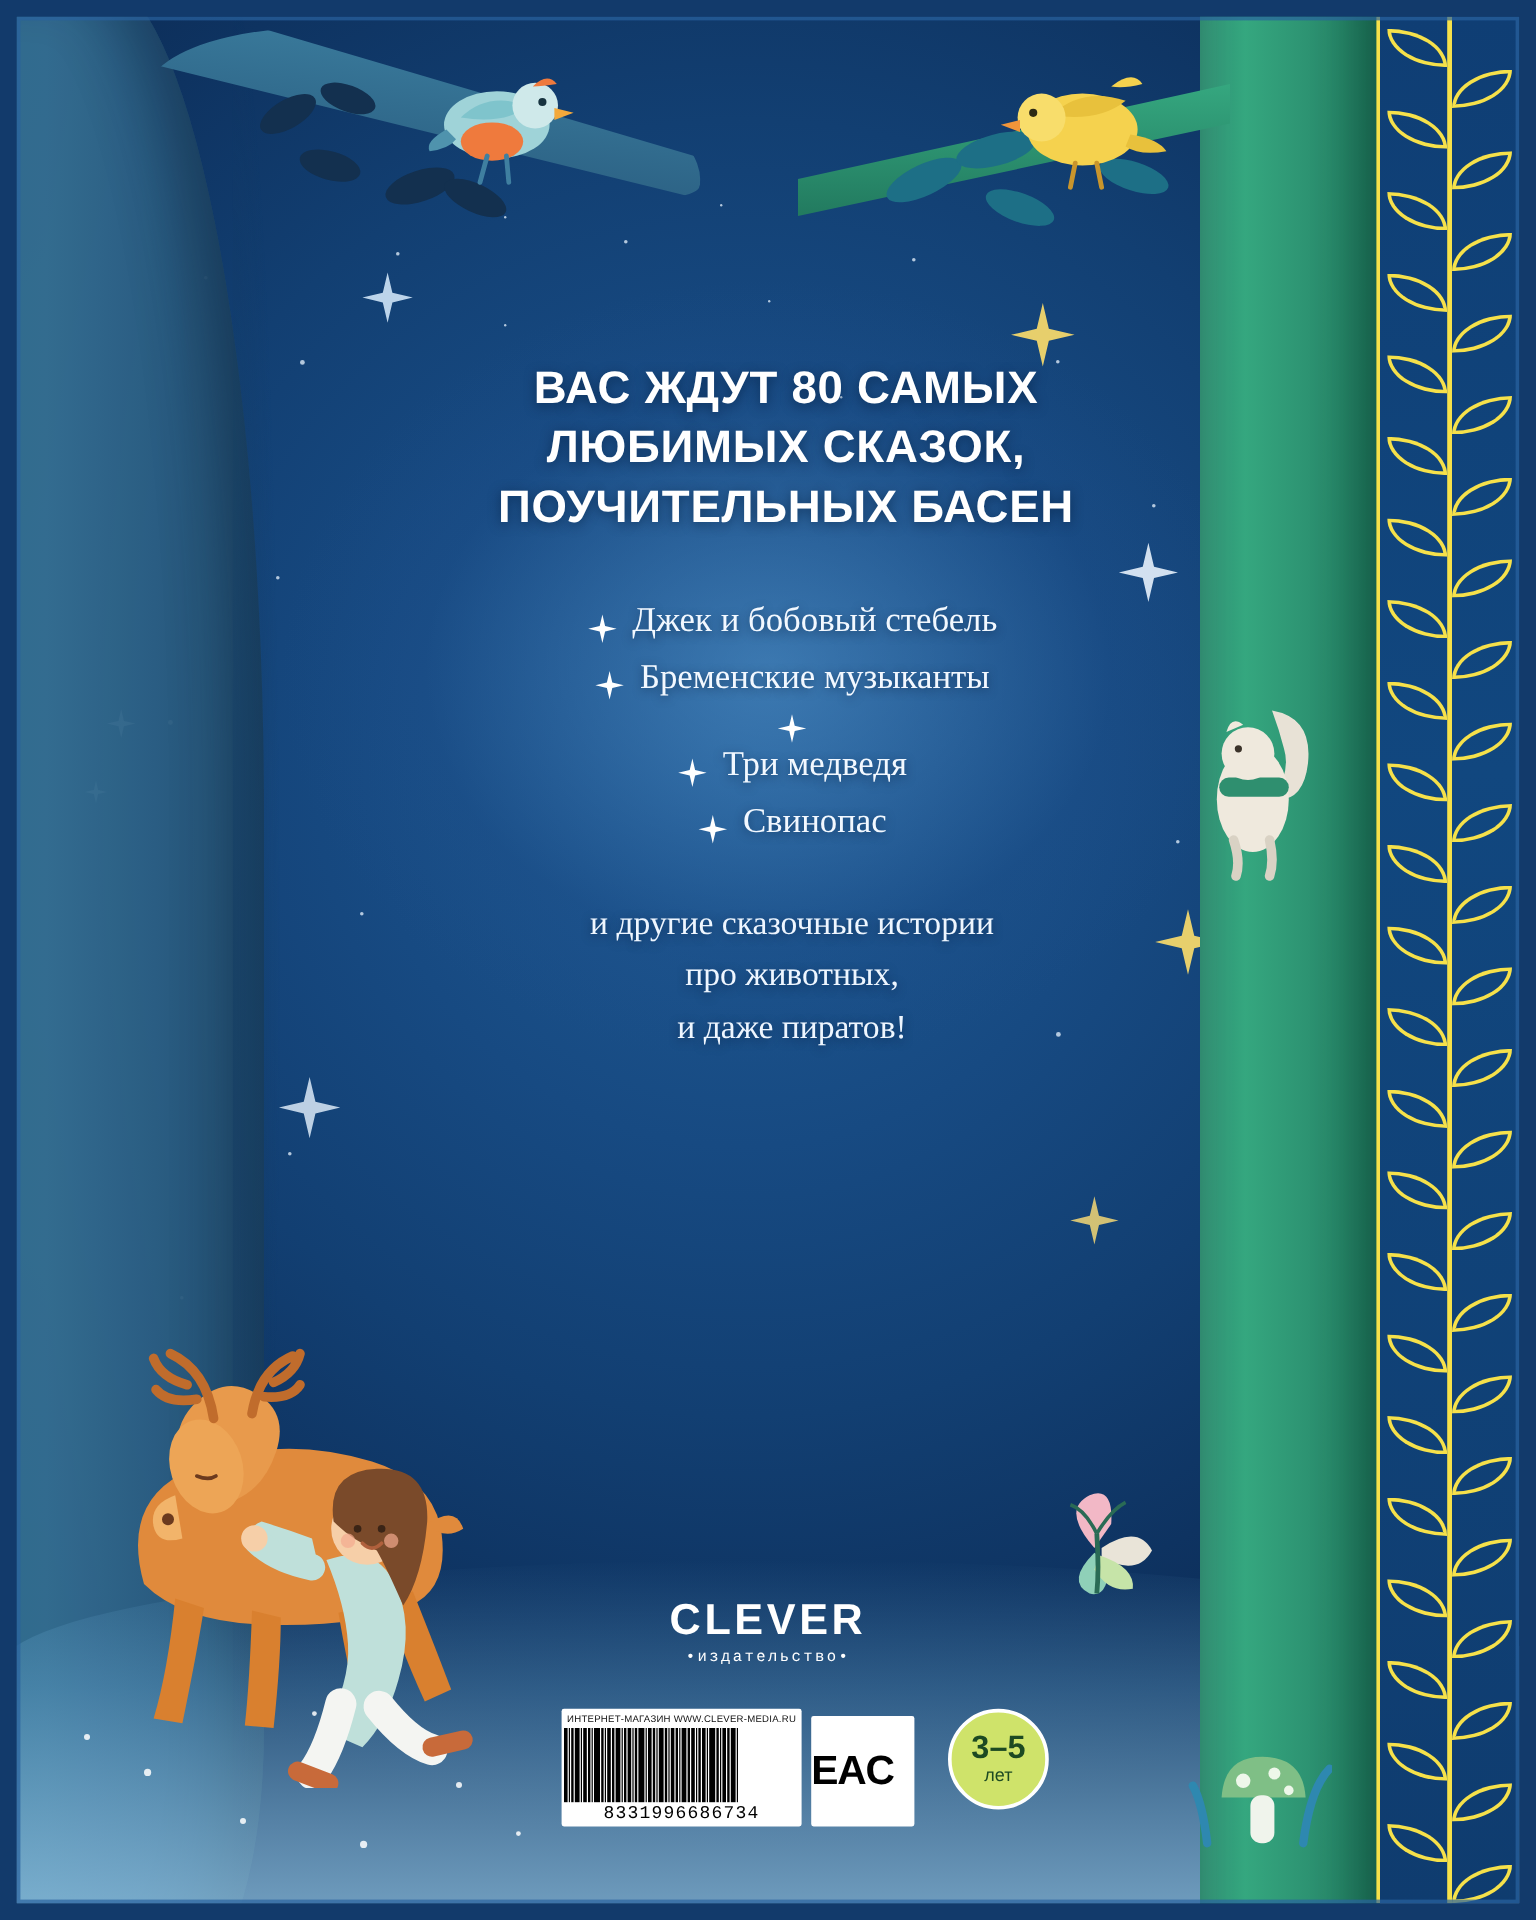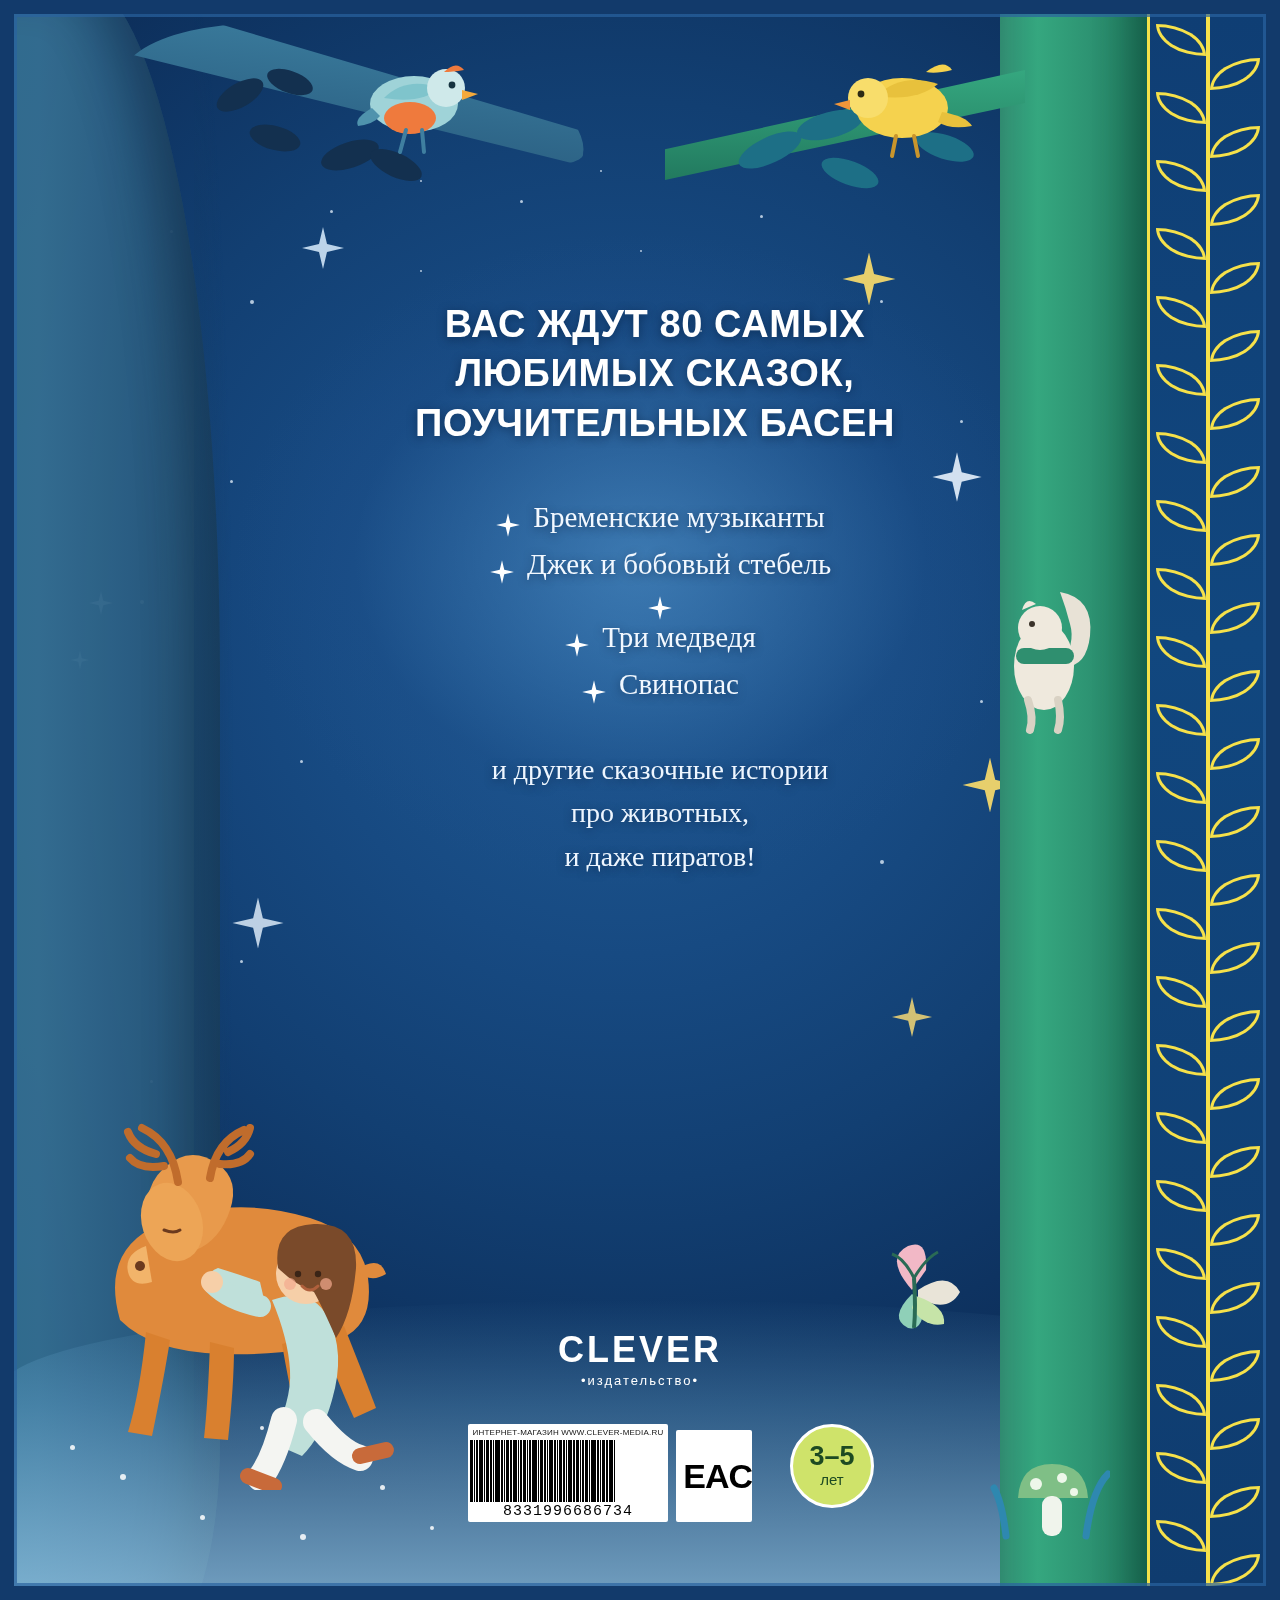--- a/index.html
+++ b/index.html
@@ -96,32 +96,32 @@
     margin-top:40px;
     font-family:"Liberation Serif",serif;
     font-size:28px;line-height:1.55;color:#eef6ff;
     text-shadow:0 2px 8px rgba(4,26,54,.5);
     padding-left:40px;
   }
 
   
   .logo{position:absolute;left:50%;transform:translateX(-50%);bottom:212px;text-align:center;z-index:22;}
   .logo .word{font-family:"Liberation Sans",sans-serif;font-weight:bold;font-size:36px;letter-spacing:3px;color:#fff;}
-  .logo .sub{font-family:Liberation Sans, sans-serif;font-size:13px;letter-spacing:2px;color:#fff;margin-top:2px;}
+  .logo .sub{font-family:Liberation Mono, monospace;font-size:13px;letter-spacing:2px;color:#fff;margin-top:2px;}
 
   .barcode-box{
     position:absolute;left:468px;bottom:78px;width:200px;background:#fff;z-index:22;
     padding:4px 2px 2px;box-sizing:border-box;border-radius:2px;
   }
   .barcode-top{font-size:8px;text-align:center;color:#111;letter-spacing:.2px;font-family:"Liberation Sans",sans-serif;white-space:nowrap;}
   .bars{height:62px;margin:3px 0 1px;display:flex;align-items:stretch;gap:1px;overflow:hidden;}
   .bars i{display:block;background:#000;}
   .barcode-num{font-family:"Liberation Mono",monospace;font-size:15px;letter-spacing:1px;text-align:center;color:#000;}
 
-  .eac{position:absolute;left:676px;bottom:78px;width:76px;height:92px;background:#fff;z-index:22;display:flex;align-items:center;justify-content:flex-end;border-radius:2px;}
+  .eac{position:absolute;left:676px;bottom:78px;width:86px;height:92px;background:#fff;z-index:22;display:flex;align-items:center;justify-content:flex-start;border-radius:2px;}
   .eac span{font-family:"Liberation Sans",sans-serif;font-weight:bold;font-size:34px;color:#000;letter-spacing:-1px;}
 
   .age{
     position:absolute;left:790px;bottom:92px;width:78px;height:78px;border-radius:50%;
     background:#cfe36a;border:3px solid #ffffff;z-index:23;display:flex;flex-direction:column;
     align-items:center;justify-content:center;color:#1d4a22;
   }
   .age .n{font-family:"Liberation Sans",sans-serif;font-weight:bold;font-size:27px;line-height:1;}
   .age .u{font-family:"Liberation Sans",sans-serif;font-size:15px;line-height:1.1;margin-top:2px;}
 
@@ -375,27 +375,27 @@
       <div>ВАС ЖДУТ 80 САМЫХ</div>
       <div>ЛЮБИМЫХ СКАЗОК,</div>
       <div>ПОУЧИТЕЛЬНЫХ БАСЕН</div>
     </div>
 
     <div class="list">
       <div class="list-item">
         <span class="bullet"><svg width="26" height="26" viewBox="0 0 46 46">
               <path d="M23 2 L27 19 L44 23 L27 27 L23 44 L19 27 L2 23 L19 19 Z" fill="#ffffff"></path>
             </svg></span>
-        <span>Бременские музыканты</span>
+        <span>Джек и бобовый стебель</span>
       </div>
       <div class="list-item">
         <span class="bullet"><svg width="26" height="26" viewBox="0 0 46 46">
               <path d="M23 2 L27 19 L44 23 L27 27 L23 44 L19 27 L2 23 L19 19 Z" fill="#ffffff"></path>
             </svg></span>
-        <span>Джек и бобовый стебель</span>
+        <span>Бременские музыканты</span>
       </div>
       <div class="list-item">
         <span class="bullet"><svg width="26" height="26" viewBox="0 0 46 46">
               <path d="M23 2 L27 19 L44 23 L27 27 L23 44 L19 27 L2 23 L19 19 Z" fill="#ffffff"></path>
             </svg></span>
       </div>
       <div class="list-item">
         <span class="bullet"><svg width="26" height="26" viewBox="0 0 46 46">
               <path d="M23 2 L27 19 L44 23 L27 27 L23 44 L19 27 L2 23 L19 19 Z" fill="#ffffff"></path>
             </svg></span>

